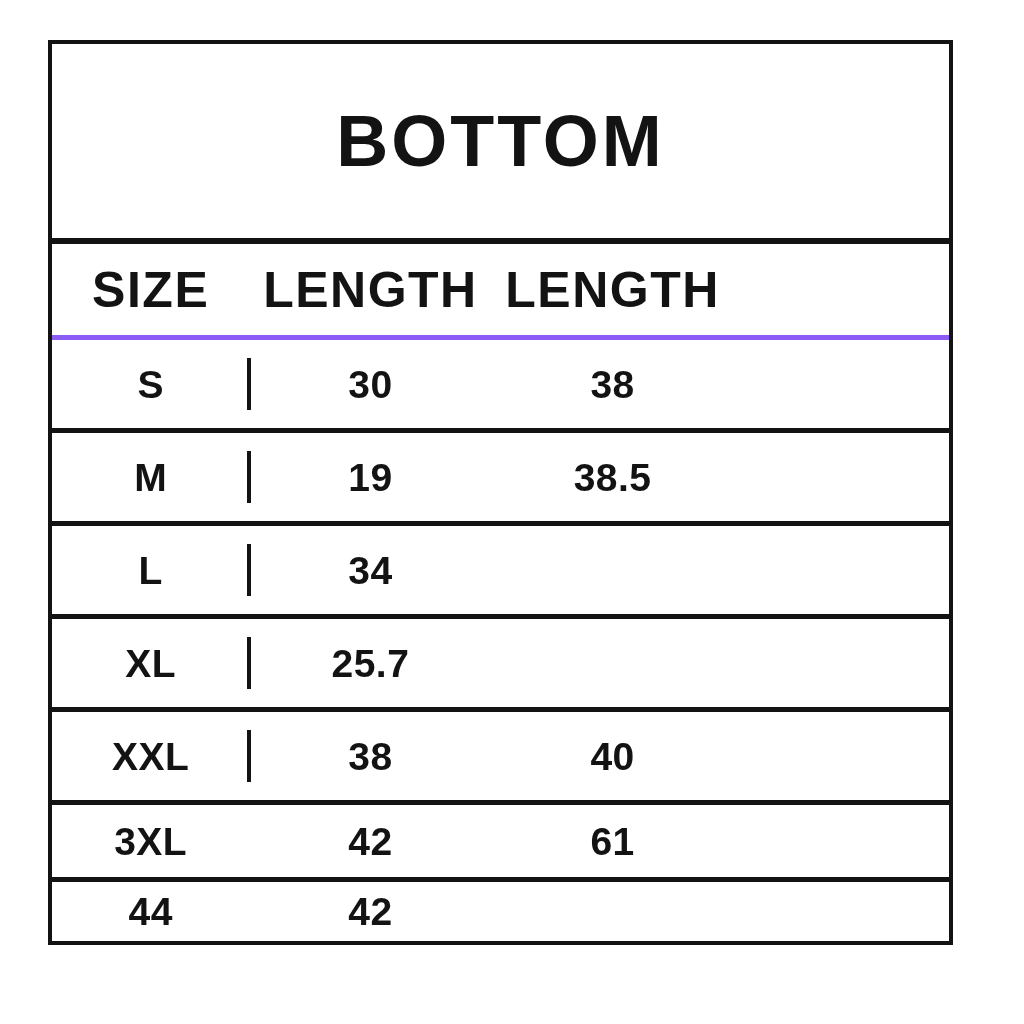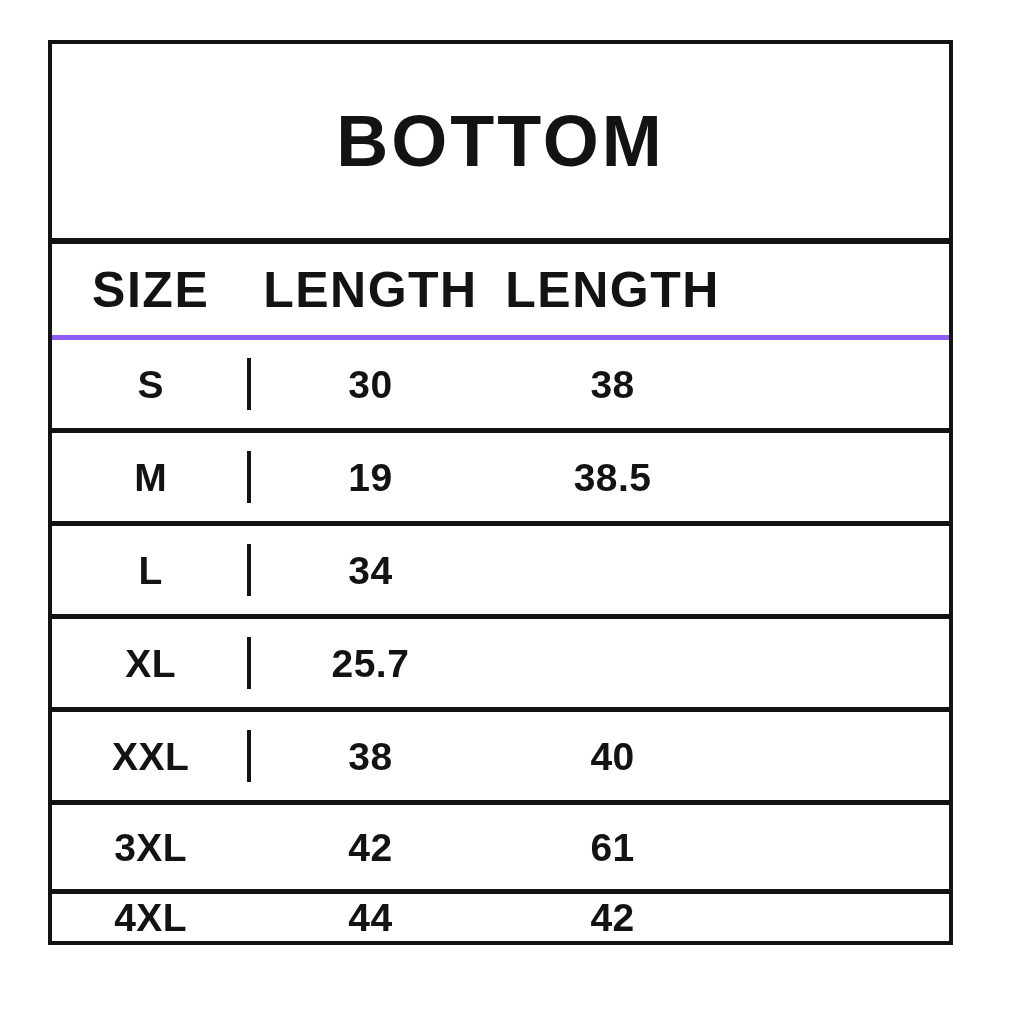--- a/index.html
+++ b/index.html
@@ -61,21 +61,21 @@
     font-weight: 800;
     letter-spacing: 1.5px;
   }
   .body-row {
     height: 93px;
     border-bottom: 5px solid #131313;
     font-size: 39px;
     font-weight: 700;
     letter-spacing: 0.5px;
   }
-  .body-row.short { height: 89px; }
+  .body-row.short { height: 77px; }
   .body-row.last {
     height: auto;
     flex: 1;
     border-bottom: none;
   }
   .cell {
     text-align: center;
     line-height: 1;
   }
   .tick {
@@ -137,19 +137,18 @@
       <div class="tick"></div>
     </div>
 
     <div class="grid-row body-row short">
       <div class="cell">3XL</div>
       <div class="cell">42</div>
       <div class="cell">61</div>
     </div>
 
     <div class="grid-row body-row last">
-      <div class="cell">4XL</div>
       <div class="cell">44</div>
       <div class="cell">42</div>
     </div>
 
   </div>
 </div>
 
 </body></html>

